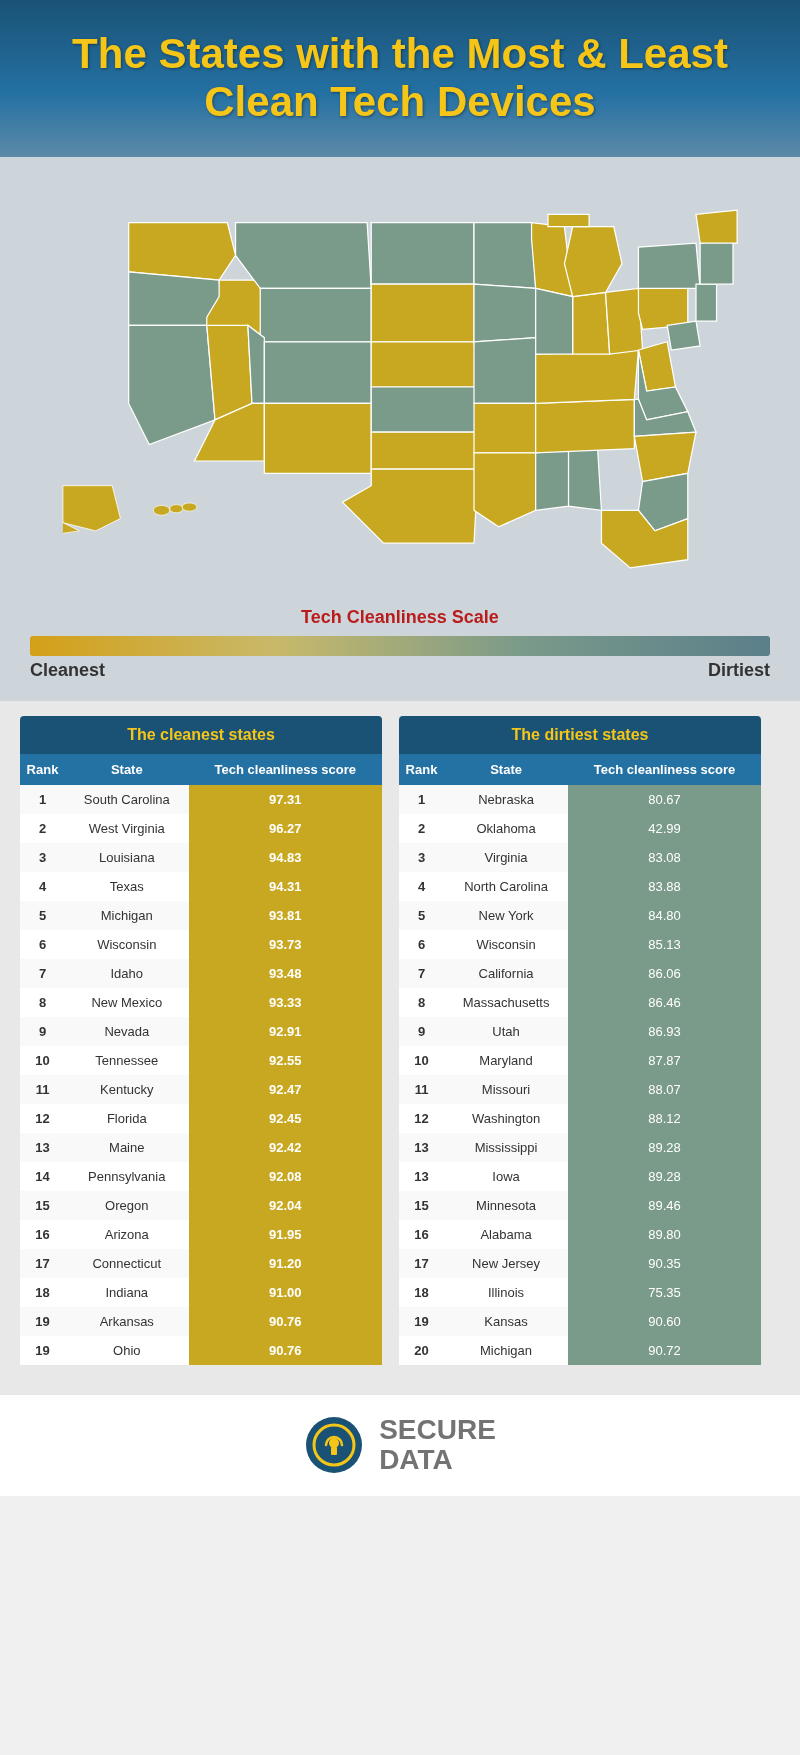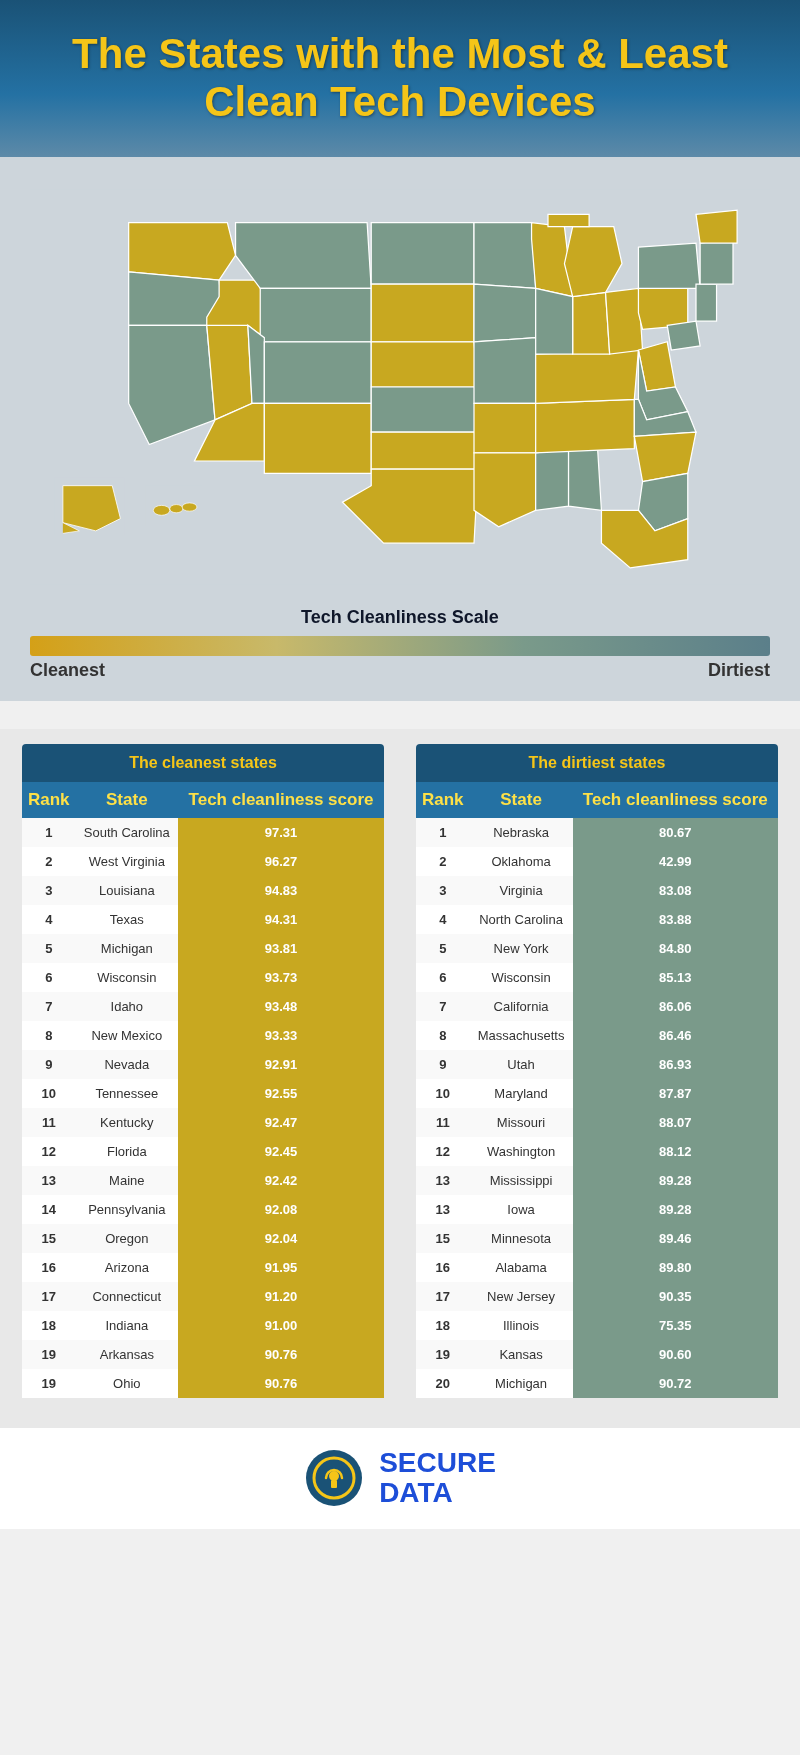--- a/index.html
+++ b/index.html
@@ -44,21 +44,21 @@
 
     .scale-section {
       background: #cdd5db;
       padding: 10px 20px 20px;
       display: flex;
       flex-direction: column;
       align-items: center;
     }
 
     .scale-title {
-      color: #0f172a;
+      color: #b91c1c;
       font-size: 18px;
       font-weight: bold;
       margin-bottom: 8px;
     }
 
     .scale-bar {
       width: 740px;
       height: 20px;
       background: linear-gradient(to right, #d4a017, #c8b96a, #7a9a8a, #5b7f8a);
       border-radius: 3px;
@@ -74,23 +74,22 @@
     .scale-label {
       font-size: 18px;
       font-weight: bold;
       color: #333;
     }
 
     .tables-section {
       background: #e8e8e8;
       padding: 15px 20px 30px;
       display: flex;
-      gap: 32px;
-      justify-content: center;
-      margin-top: 28px;
+      gap: 17px;
+      justify-content: flex-start;
     }
 
     .table-container {
       width: 362px;
     }
 
     .table-header {
       background: #1a5276;
       color: #f5c518;
       text-align: center;
@@ -104,22 +103,22 @@
       width: 100%;
       border-collapse: collapse;
       background: white;
     }
 
     thead tr {
       background: #2471a3;
     }
 
     thead th {
-      color: #fde047;
-      font-size: 17px;
+      color: #ffffff;
+      font-size: 13px;
       font-weight: bold;
       padding: 8px 6px;
       text-align: center;
     }
 
     tbody tr:nth-child(odd) {
       background: #f9f9f9;
     }
     tbody tr:nth-child(even) {
       background: #ffffff;
@@ -147,41 +146,41 @@
 
     .score-cell-clean {
       background: #c8a820;
       color: white;
       font-weight: bold;
     }
 
     .score-cell-dirty {
       background: #7a9a8a;
       color: white;
-      font-weight: bold;
+      font-weight: normal;
     }
 
     .footer {
       background: white;
       display: flex;
       align-items: center;
       justify-content: center;
       padding: 20px;
       gap: 15px;
     }
 
     .footer-logo {
       width: 60px;
       height: 60px;
     }
 
     .footer-text {
       font-size: 28px;
       font-weight: 900;
-      color: #1d4ed8;
+      color: #737373;
       line-height: 1.1;
     }
   </style>
 </head>
 <body>
 
 <div class="header">
   <div class="header-title">The States with the Most &amp; Least Clean Tech Devices</div>
 </div>
 

